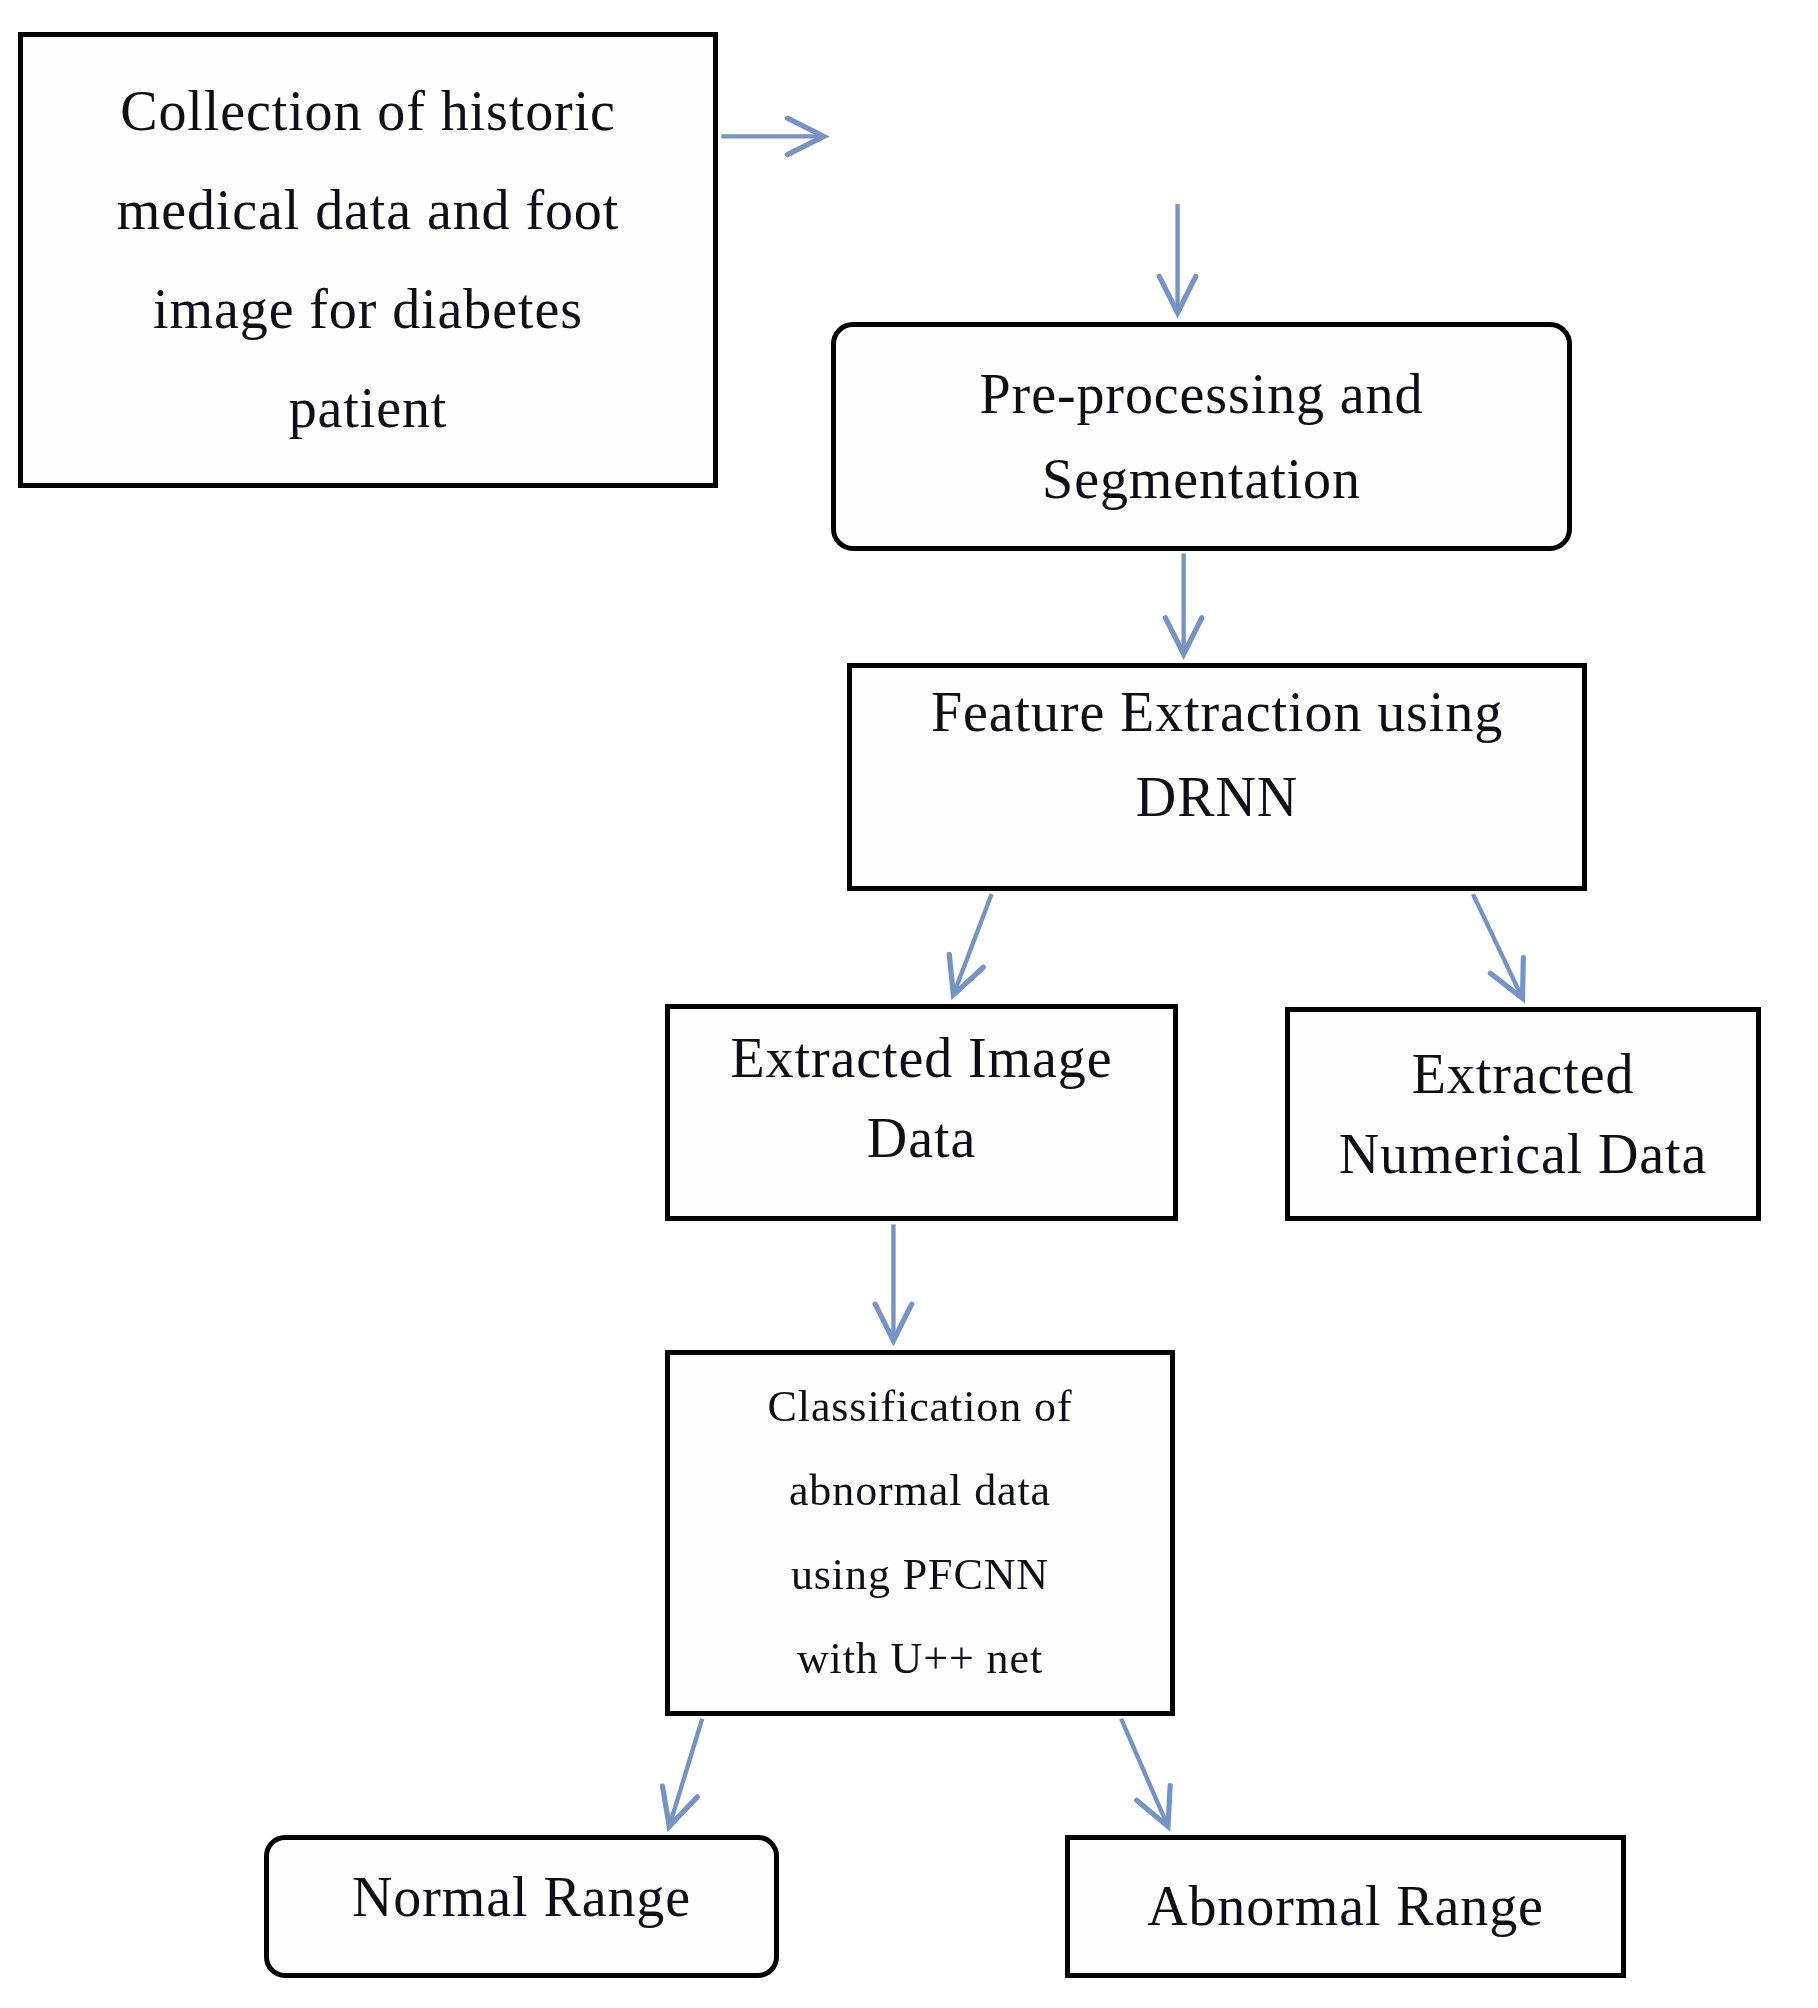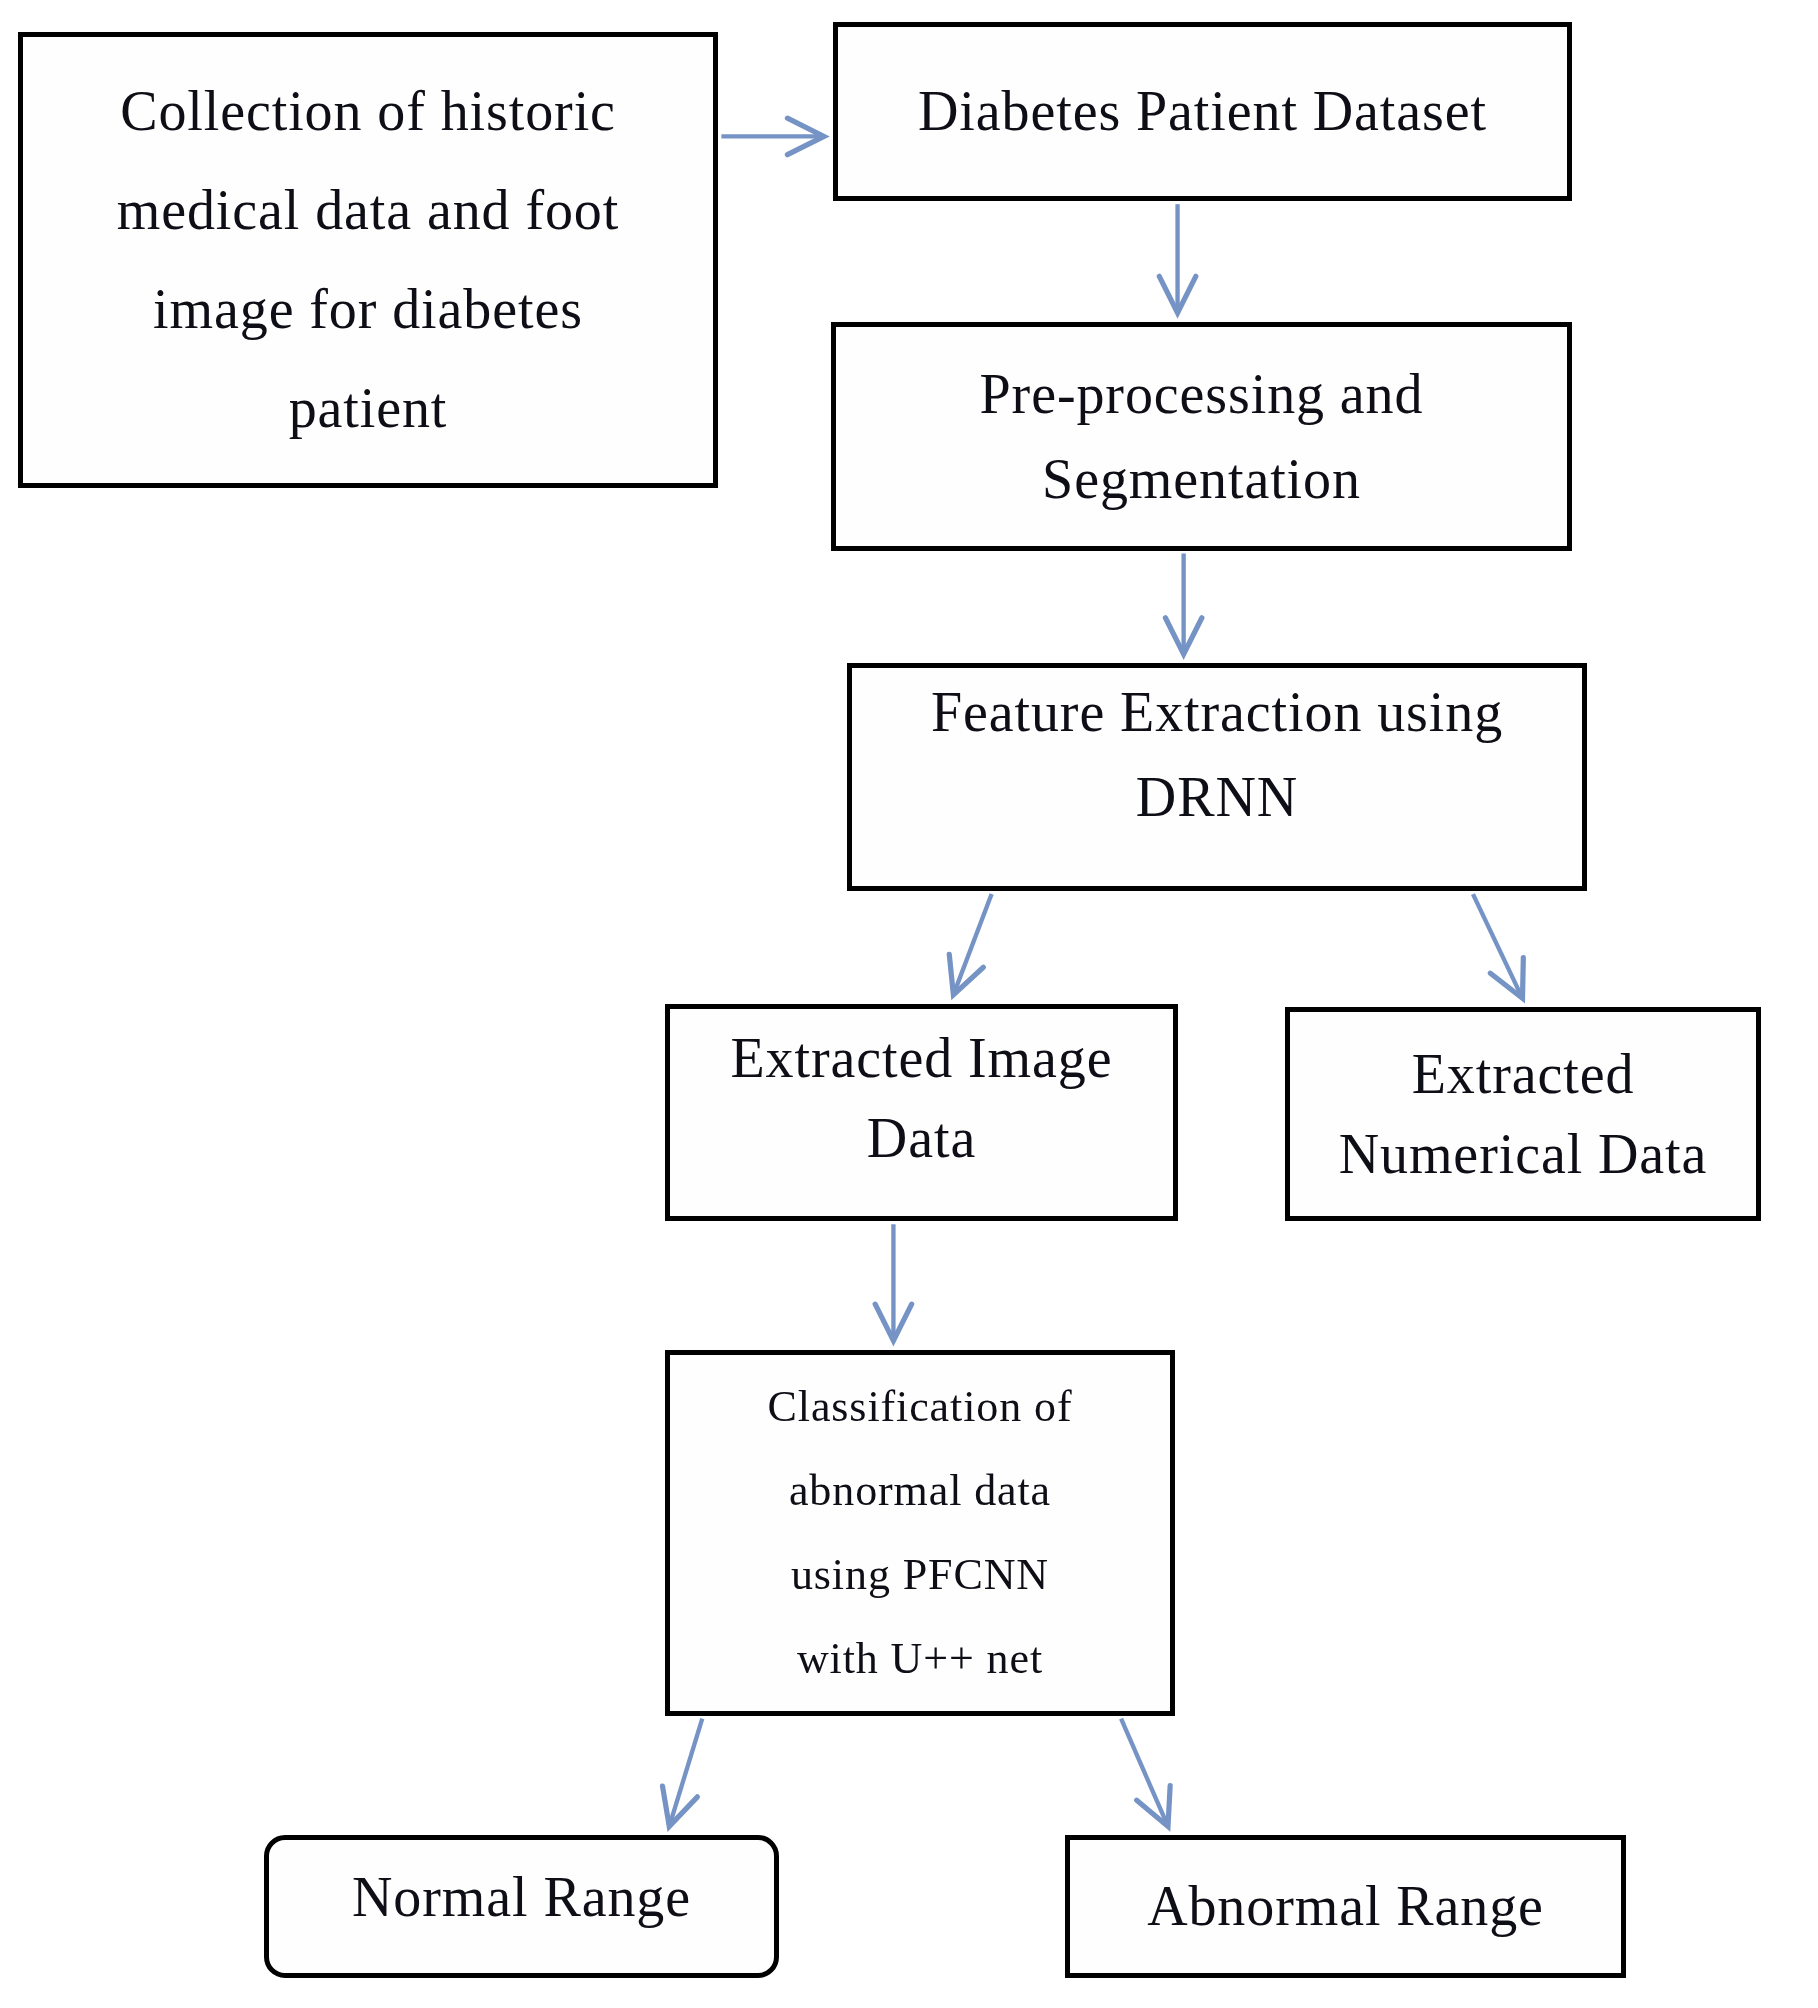--- a/index.html
+++ b/index.html
@@ -25,21 +25,21 @@
     justify-content: center;
     text-align: center;
     white-space: pre-line;
     font-size: 56px;
     line-height: 85px;
     letter-spacing: 0.9px;
   }
   
   .n-collection   { left: 18px;   top: 32px;   width: 700px; height: 456px; line-height: 99px; }
   .n-dataset      { left: 833px;  top: 22px;   width: 739px; height: 179px; }
-  .n-preprocess   { left: 831px;  top: 322px;  width: 741px; height: 229px; }
+  .n-preprocess   { left: 831px;  top: 322px;  width: 741px; height: 229px; border-radius: 22px; }
   .n-feature      { left: 847px;  top: 663px;  width: 740px; height: 228px; padding-bottom: 45px; }
   .n-eximage      { left: 665px;  top: 1004px; width: 513px; height: 217px; line-height: 80px; padding-bottom: 29px; }
   .n-exnumerical  { left: 1285px; top: 1007px; width: 476px; height: 214px; line-height: 80px; }
   .n-classify     { left: 665px;  top: 1350px; width: 510px; height: 366px; font-size: 44px; line-height: 84px; }
   .n-normal       { left: 264px;  top: 1835px; width: 515px; height: 143px; padding-bottom: 19px; border-radius: 21px; }
   .n-abnormal     { left: 1065px; top: 1835px; width: 561px; height: 143px; }
 
   #edges {
     position: absolute;
     left: 0; top: 0;
@@ -75,21 +75,20 @@
     <line class="arrow" x1="1695" y1="1029" x2="1752" y2="1149" marker-end="url(#openArrow)"></line>
     <line class="arrow" x1="1028" y1="1409" x2="1028" y2="1543" marker-end="url(#openArrow)"></line>
     <line class="arrow" x1="808" y1="1978" x2="770" y2="2102" marker-end="url(#openArrow)"></line>
     <line class="arrow" x1="1290" y1="1978" x2="1344" y2="2102" marker-end="url(#openArrow)"></line>
   </svg>
 
   <div class="node n-collection">Collection of historic
 medical data and foot
 image for diabetes
 patient</div>
-  <div class="node n-dataset">Diabetes Patient Dataset</div>
   <div class="node n-preprocess">Pre-processing and
 Segmentation</div>
   <div class="node n-feature">Feature Extraction using
 DRNN</div>
   <div class="node n-eximage">Extracted Image
 Data</div>
   <div class="node n-exnumerical">Extracted
 Numerical Data</div>
   <div class="node n-classify">Classification of
 abnormal data

